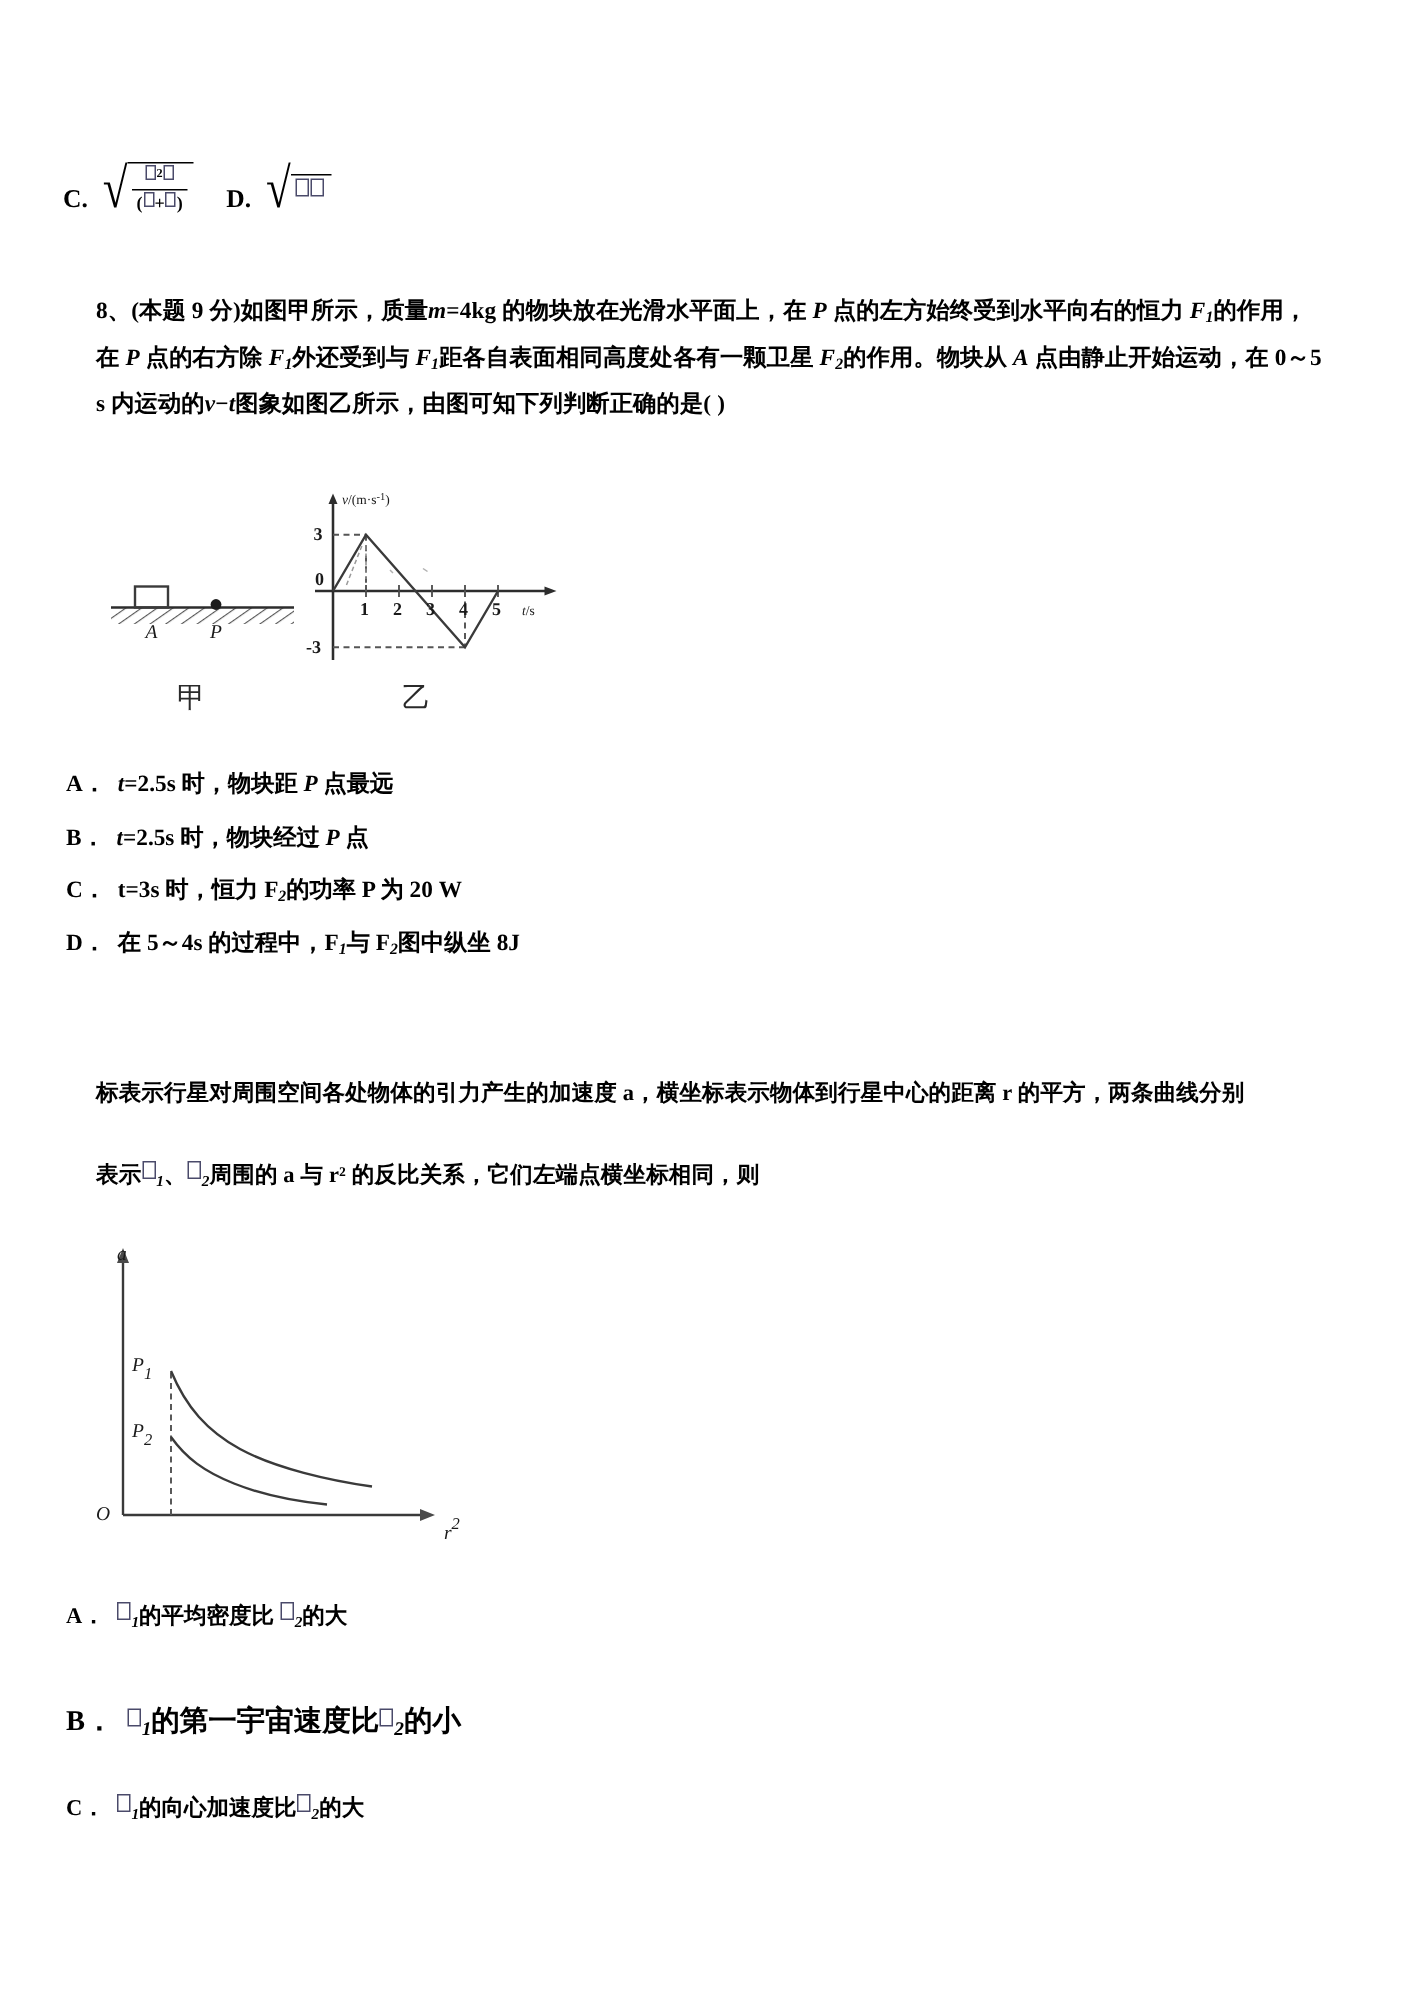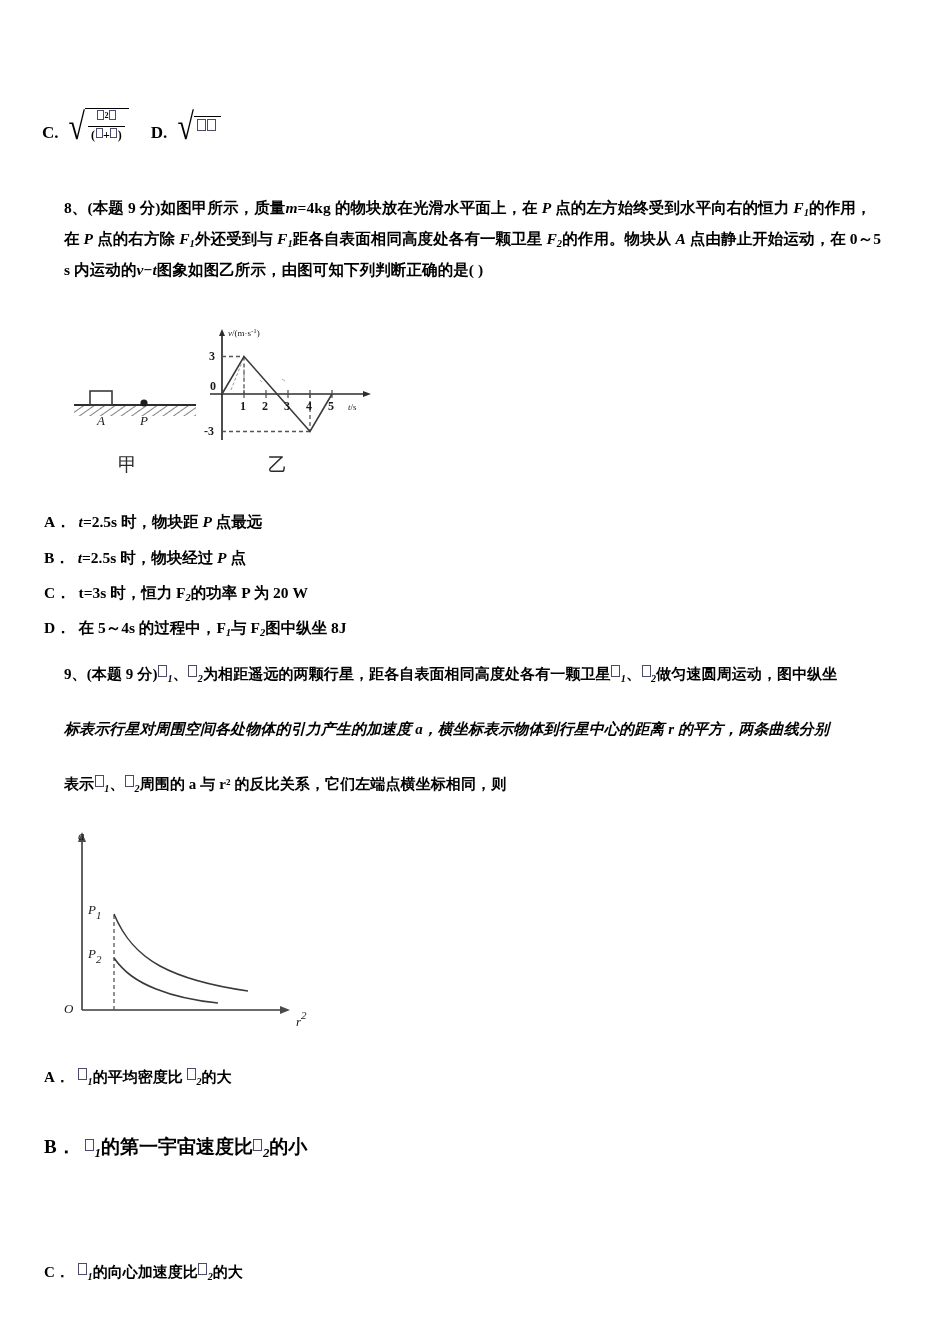--- a/index.html
+++ b/index.html
@@ -224,25 +224,22 @@
   <div class="abs opt-line" style="left:44px; top:583px;">
     <span class="opt-label">C．</span>
     <span>t=3s 时，恒力 </span><span>F</span><span class="sub">2</span><span>的功率 P 为 20 W</span>
   </div>
 
   <div class="abs opt-line" style="left:44px; top:618px;">
     <span class="opt-label">D．</span>
     <span>在 5～4s 的过程中，</span><span>F</span><span class="sub">1</span><span>与 </span><span>F</span><span class="sub">2</span><span>图中纵坐 8J</span>
   </div>
 
-  <div class="abs q-line" style="left:36px; top:663px; font-size:15px;">
-    <span>9、</span><span>(本题 9 分)</span><span class="tofu"></span><span class="sub">1</span>、<span class="tofu"></span><span class="sub">2</span><span>为相距遥远的两颗行星，距各自表面相同高度处各有一颗卫星</span><span class="tofu"></span><span class="sub">1</span>、<span class="tofu"></span><span class="sub">2</span><span>做匀速圆周运动，图中纵坐</span>
-  </div>
-
-  <div class="abs q-line" style="left:36px; top:718px; font-size:15px;font-style:italic;">标表示行星对周围空间各处物体的引力产生的加速度 a，横坐标表示物体到行星中心的距离 r 的平方，两条曲线分别</div>
+
+  <div class="abs q-line" style="left:36px; top:718px; font-size:15px;">标表示行星对周围空间各处物体的引力产生的加速度 a，横坐标表示物体到行星中心的距离 r 的平方，两条曲线分别</div>
 
   <div class="abs q-line" style="left:36px; top:773px; font-size:15px;">
     <span>表示</span><span class="tofu"></span><span class="sub">1</span>、<span class="tofu"></span><span class="sub">2</span><span>周围的 a 与 r² 的反比关系，它们左端点横坐标相同，则</span>
   </div>
 
   <div class="abs" id="fig-ar">
     <svg width="300" height="215" viewBox="0 0 300 215">
 
       <line x1="30" y1="192" x2="30" y2="22" class="stroke" stroke-width="1.8"></line>
       <polygon points="30,14 26,24 34,24" fill="#4a4a4a"></polygon>
@@ -267,18 +264,18 @@
   <div class="abs opt-line" style="left:44px; top:1068px; font-size:15px;text-align:right;">
     <span class="opt-label">A．</span>
     <span class="tofu"></span><span class="sub">1</span><span>的平均密度比</span>&nbsp;<span class="tofu"></span><span class="sub">2</span><span>的大</span>
   </div>
 
   <div class="abs opt-line" style="left:44px; top:1134px; font-size:19px;">
     <span class="opt-label">B．</span>
     <span class="tofu"></span><span class="sub">1</span><span>的第一宇宙速度比</span><span class="tofu"></span><span class="sub">2</span><span>的小</span>
   </div>
 
-  <div class="abs opt-line" style="left:44px; top:1263px; font-size:15px;">
+  <div class="abs opt-line" style="left:44px; top:1196px; font-size:15px;">
     <span class="opt-label">C．</span>
     <span class="tofu"></span><span class="sub">1</span><span>的向心加速度比</span><span class="tofu"></span><span class="sub">2</span><span>的大</span>
   </div>
 
 </div>
 
 </body></html>

